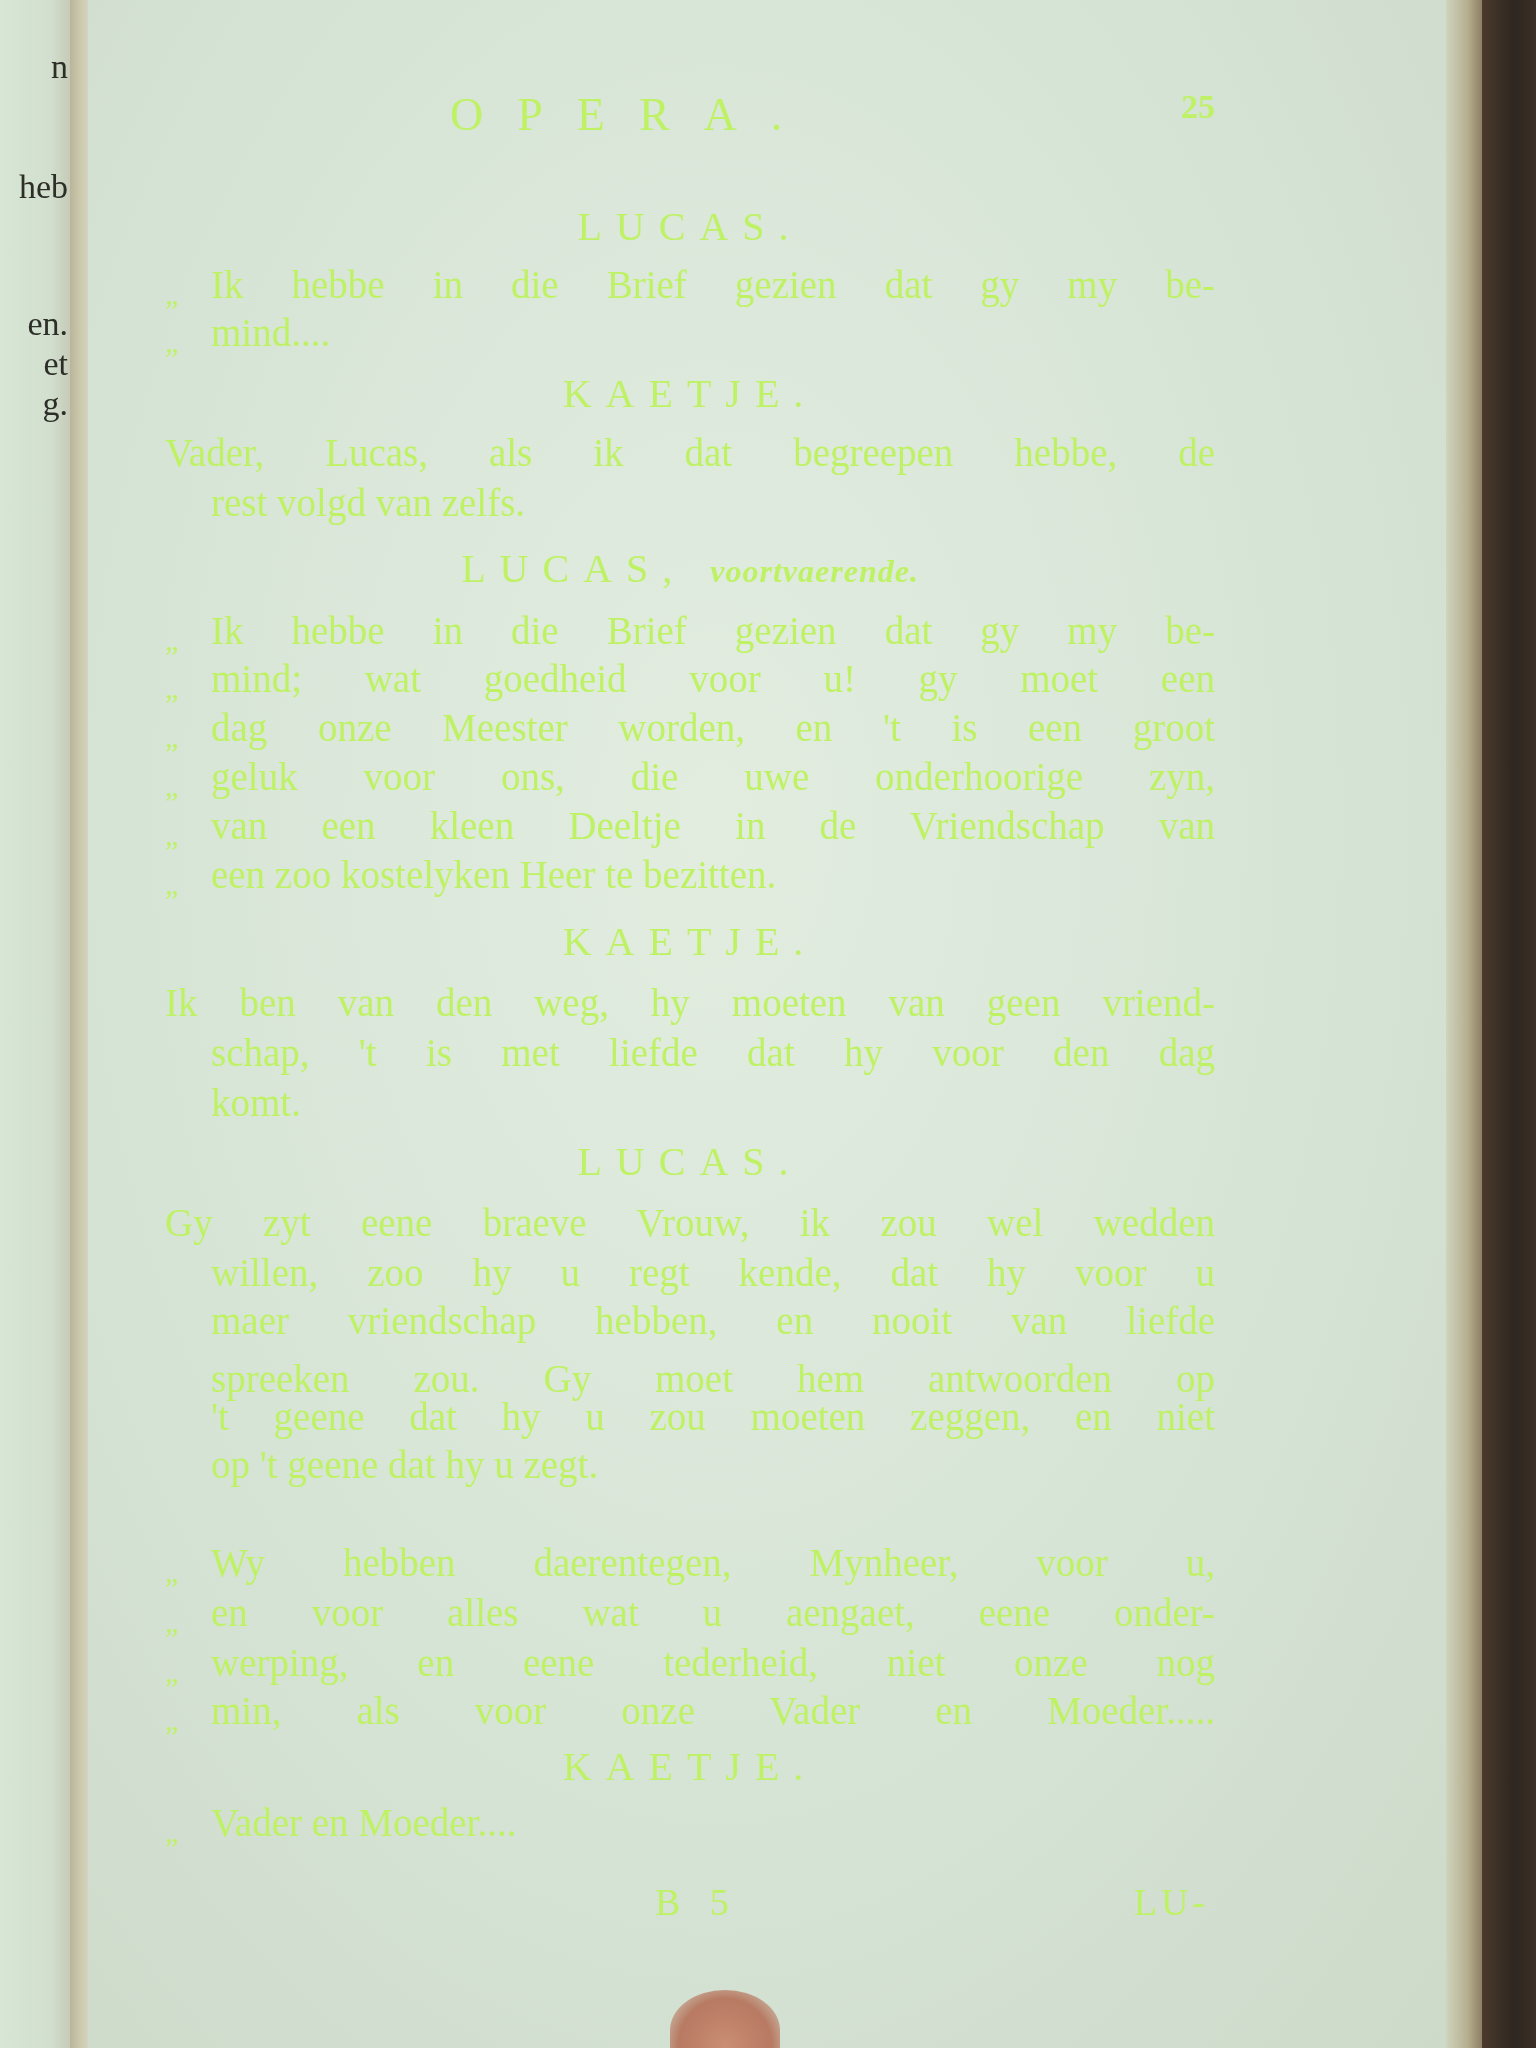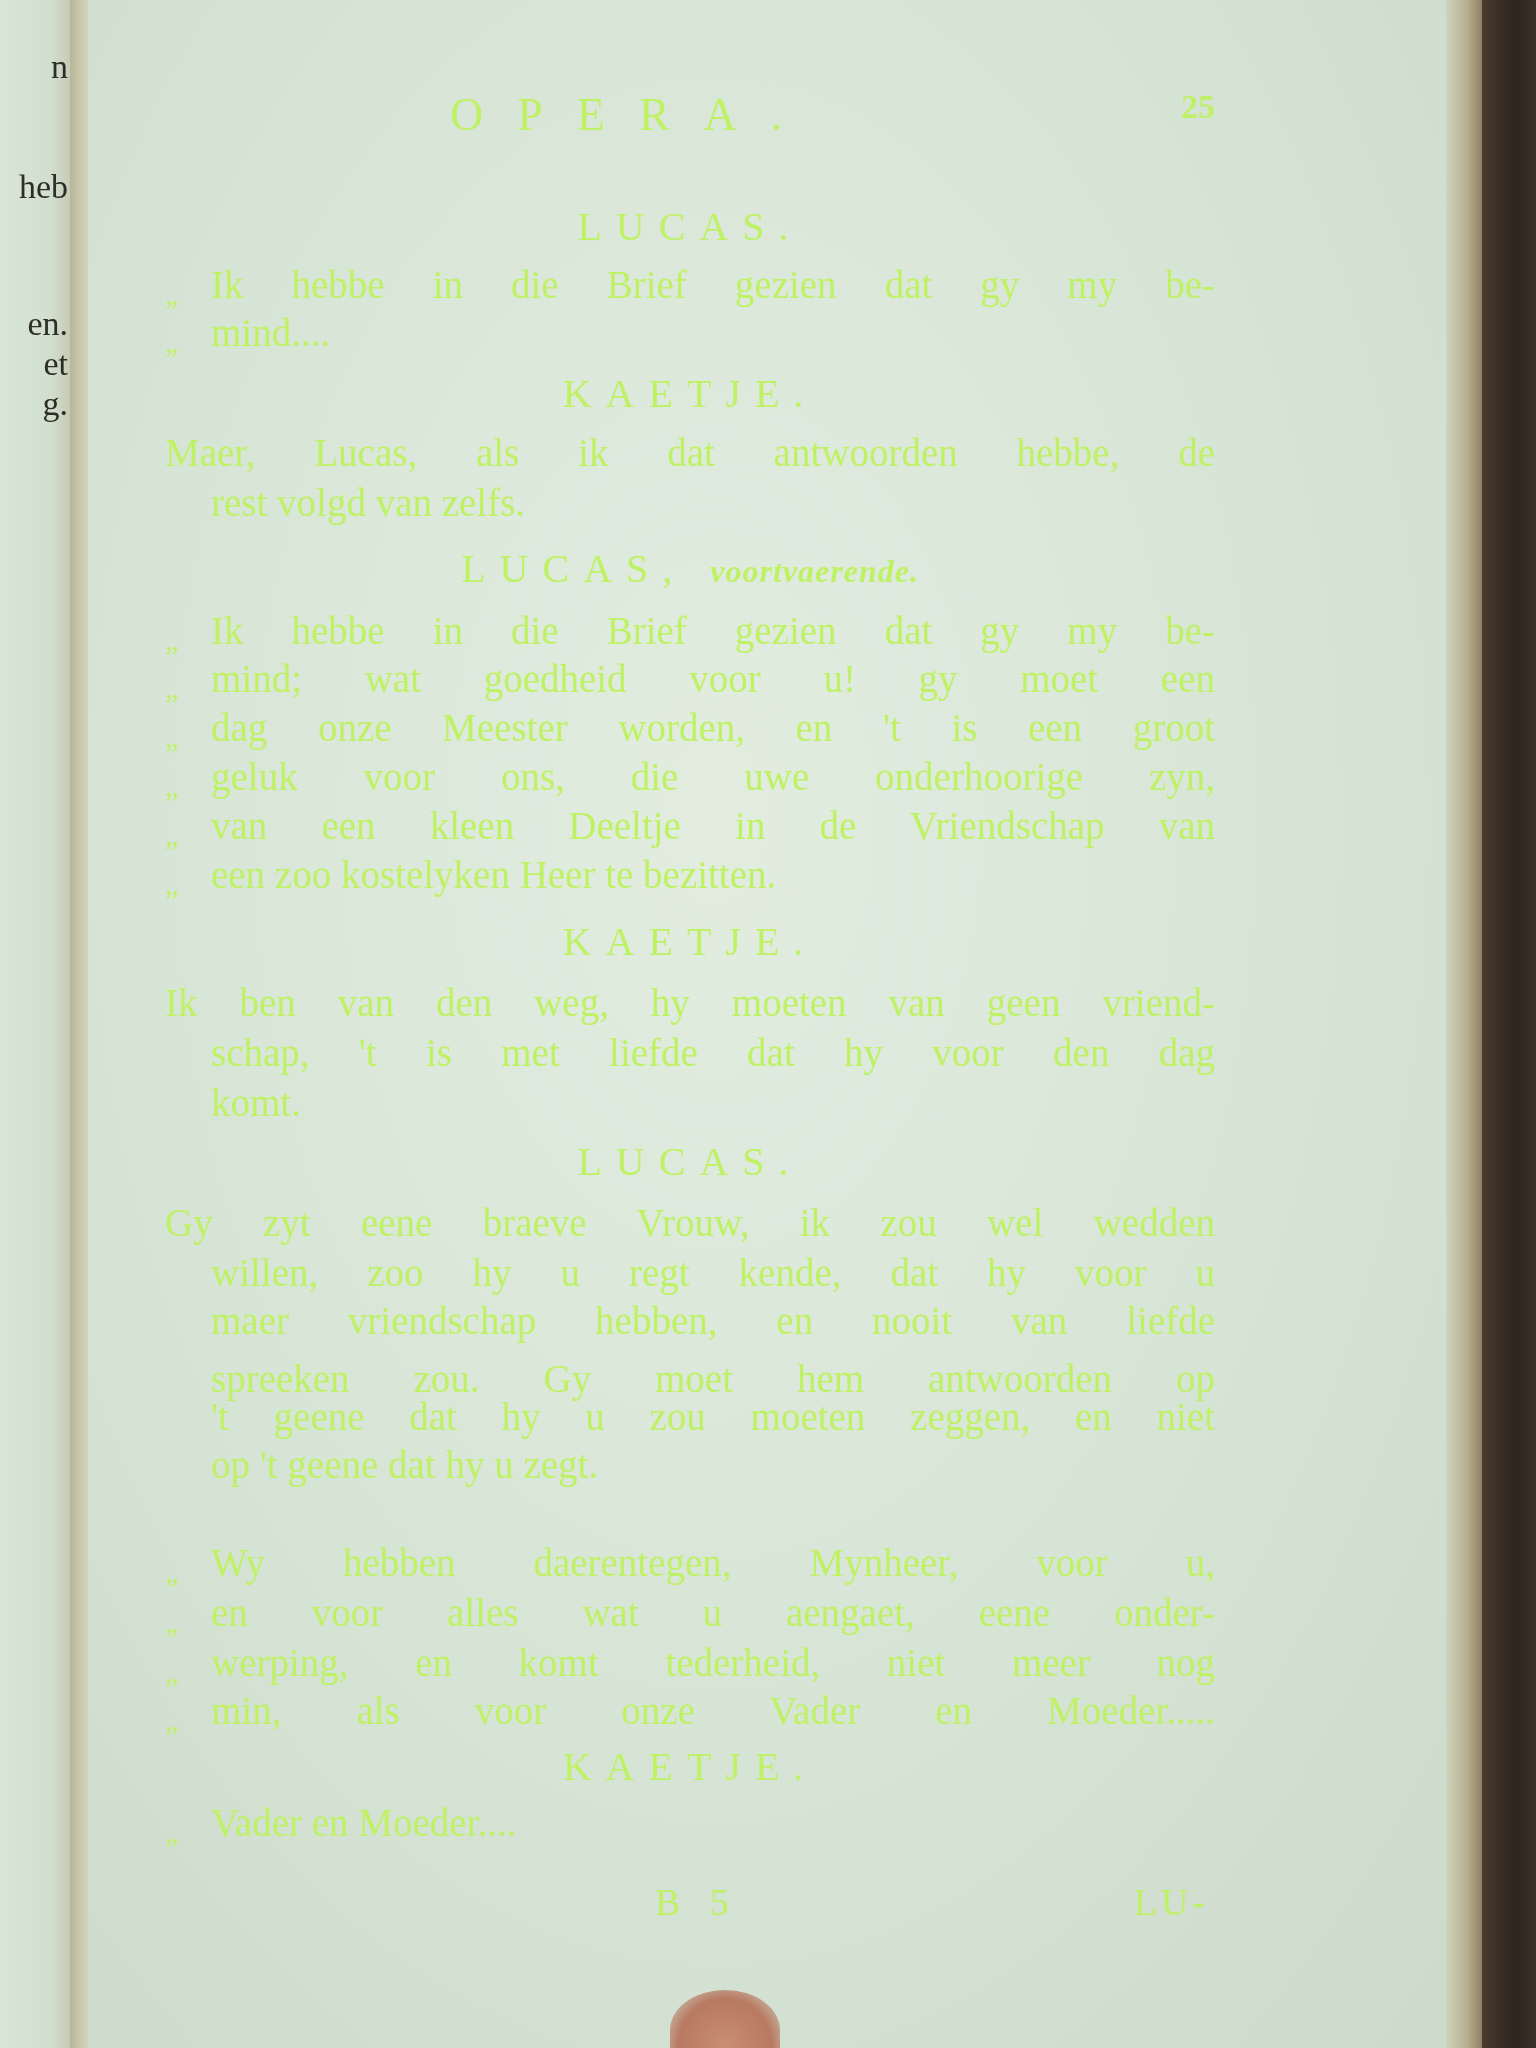--- a/index.html
+++ b/index.html
@@ -93,21 +93,21 @@
   <div class="running-head">
     <span class="running-title">OPERA.</span>
     <span class="page-number">25</span>
   </div>
 
   <div id="blocks">
       <div class="speaker" style="top: 205px;"><span>LUCAS.</span></div>
       <div class="line" style="top: 262px;"><span class="q">„</span><span>Ik hebbe in die Brief gezien dat gy my be-</span></div>
       <div class="line last" style="top: 310px; padding-left: 46px; box-sizing: border-box; left: -46px; width: 1096px;"><span class="q">„</span><span>mind....</span></div>
       <div class="speaker" style="top: 372px;"><span>KAETJE.</span></div>
-      <div class="line" style="top: 430px;"><span>Maer, Lucas, als ik dat antwoorden hebbe, de</span></div>
+      <div class="line" style="top: 430px;"><span>Vader, Lucas, als ik dat begreepen hebbe, de</span></div>
       <div class="line last indent" style="top: 480px;"><span>rest volgd van zelfs.</span></div>
       <div class="speaker" style="top: 547px;"><span>LUCAS,</span> <span class="direction">voortvaerende.</span></div>
       <div class="line" style="top: 608px;"><span class="q">„</span><span>Ik hebbe in die Brief gezien dat gy my be-</span></div>
       <div class="line" style="top: 656px; padding-left: 46px; box-sizing: border-box; left: -46px; width: 1096px;"><span class="q">„</span><span>mind; wat goedheid voor u! gy moet een</span></div>
       <div class="line" style="top: 705px; padding-left: 46px; box-sizing: border-box; left: -46px; width: 1096px;"><span class="q">„</span><span>dag onze Meester worden, en 't is een groot</span></div>
       <div class="line" style="top: 754px; padding-left: 46px; box-sizing: border-box; left: -46px; width: 1096px;"><span class="q">„</span><span>geluk voor ons, die uwe onderhoorige zyn,</span></div>
       <div class="line" style="top: 803px; padding-left: 46px; box-sizing: border-box; left: -46px; width: 1096px;"><span class="q">„</span><span>van een kleen Deeltje in de Vriendschap van</span></div>
       <div class="line last" style="top: 852px; padding-left: 46px; box-sizing: border-box; left: -46px; width: 1096px;"><span class="q">„</span><span>een zoo kostelyken Heer te bezitten.</span></div>
       <div class="speaker" style="top: 920px;"><span>KAETJE.</span></div>
       <div class="line" style="top: 980px;"><span>Ik ben van den weg, hy moeten van geen vriend-</span></div>
@@ -115,21 +115,21 @@
       <div class="line last indent" style="top: 1080px;"><span>komt.</span></div>
       <div class="speaker" style="top: 1140px;"><span>LUCAS.</span></div>
       <div class="line" style="top: 1200px;"><span>Gy zyt eene braeve Vrouw, ik zou wel wedden</span></div>
       <div class="line indent" style="top: 1250px;"><span>willen, zoo hy u regt kende, dat hy voor u</span></div>
       <div class="line indent" style="top: 1298px;"><span>maer vriendschap hebben, en nooit van liefde</span></div>
       <div class="line indent" style="top: 1328px; margin-top: 28px;"><span>spreeken zou. Gy moet hem antwoorden op</span></div>
       <div class="line indent" style="top: 1394px;"><span>'t geene dat hy u zou moeten zeggen, en niet</span></div>
       <div class="line last indent" style="top: 1442px;"><span>op 't geene dat hy u zegt.</span></div>
       <div class="line" style="top: 1540px;"><span class="q">„</span><span>Wy hebben daerentegen, Mynheer, voor u,</span></div>
       <div class="line" style="top: 1590px; padding-left: 46px; box-sizing: border-box; left: -46px; width: 1096px;"><span class="q">„</span><span>en voor alles wat u aengaet, eene onder-</span></div>
-      <div class="line" style="top: 1640px; padding-left: 46px; box-sizing: border-box; left: -46px; width: 1096px;"><span class="q">„</span><span>werping, en komt tederheid, niet meer nog</span></div>
+      <div class="line" style="top: 1640px; padding-left: 46px; box-sizing: border-box; left: -46px; width: 1096px;"><span class="q">„</span><span>werping, en eene tederheid, niet onze nog</span></div>
       <div class="line" style="top: 1688px; padding-left: 46px; box-sizing: border-box; left: -46px; width: 1096px;"><span class="q">„</span><span>min, als voor onze Vader en Moeder.....</span></div>
       <div class="speaker" style="top: 1745px;"><span>KAETJE.</span></div>
       <div class="line last" style="top: 1800px;"><span class="q">„</span><span>Vader en Moeder....</span></div>
     </div>
 
   <div class="footer">
     <span class="signature">B 5</span>
     <span class="catchword">LU-</span>
   </div>
 </div>

